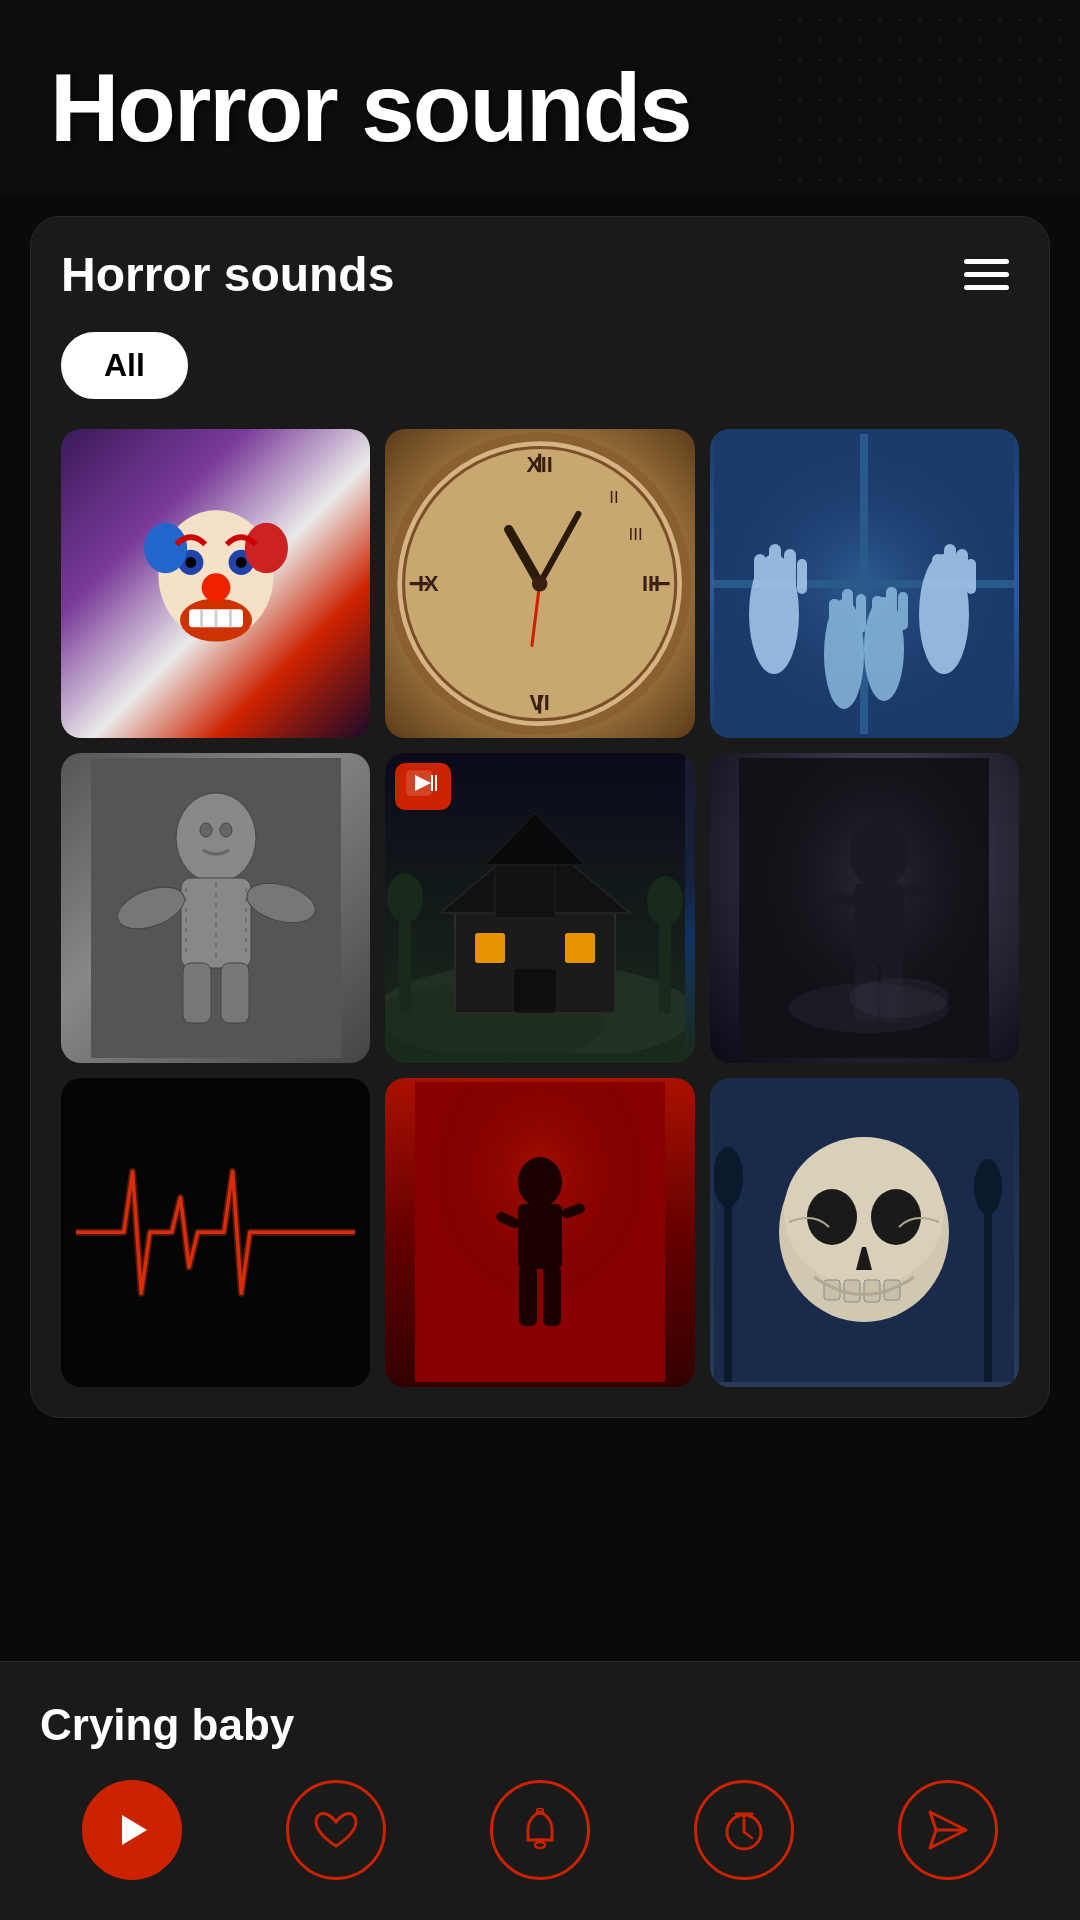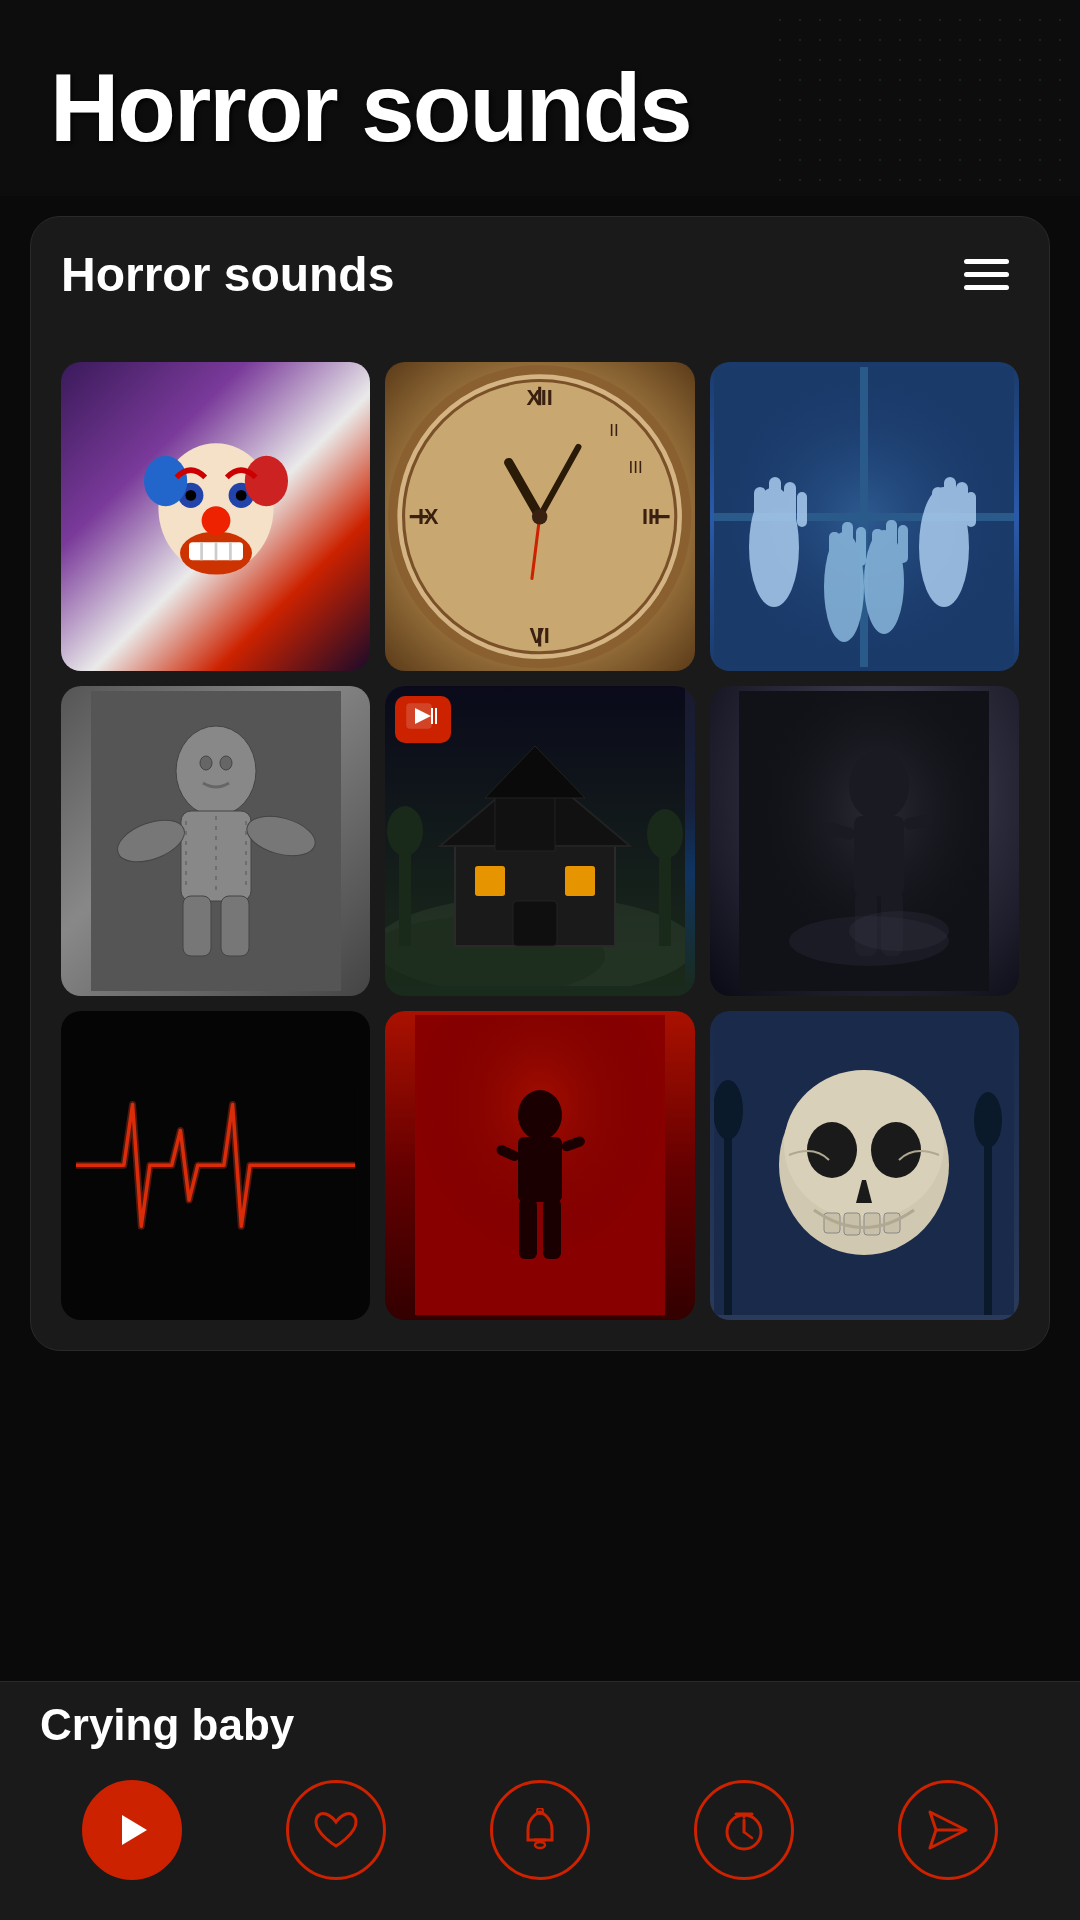--- a/index.html
+++ b/index.html
@@ -163,21 +163,21 @@
     
     .bottom-player {
       position: fixed;
       bottom: 0;
       left: 0;
       width: 1080px;
       background: #1a1a1a;
       border-top: 1px solid #2a2a2a;
     }
     .player-title-bar {
-      padding: 18px 40px 10px 40px;
+      padding: 38px 40px 10px 40px;
     }
     .player-track-name {
       font-size: 44px;
       font-weight: 700;
       color: #ffffff;
     }
     .player-controls {
       display: flex;
       justify-content: space-around;
       align-items: center;
@@ -282,20 +282,21 @@
   <div class="card-header">
     <div class="card-title">Horror sounds</div>
     <div class="menu-icon">
       <span></span>
       <span></span>
       <span></span>
     </div>
   </div>
 
   <div class="filter-tabs">
+    <button class="tab-btn active">All</button>
   </div>
 
   <div class="sound-grid">
 
     <div class="sound-item">
       <div class="img-fill" style="background: linear-gradient(135deg, #3a1a5a 0%, #7a3a9a 30%, #eaeaea 55%, #cc2200 75%, #1a0a2a 100%);">
         <svg viewBox="0 0 100 100" width="180" height="180">
 
           <ellipse cx="50" cy="45" rx="32" ry="36" fill="#f5e0c8"></ellipse>
           <ellipse cx="50" cy="70" rx="20" ry="12" fill="#cc3300"></ellipse>

